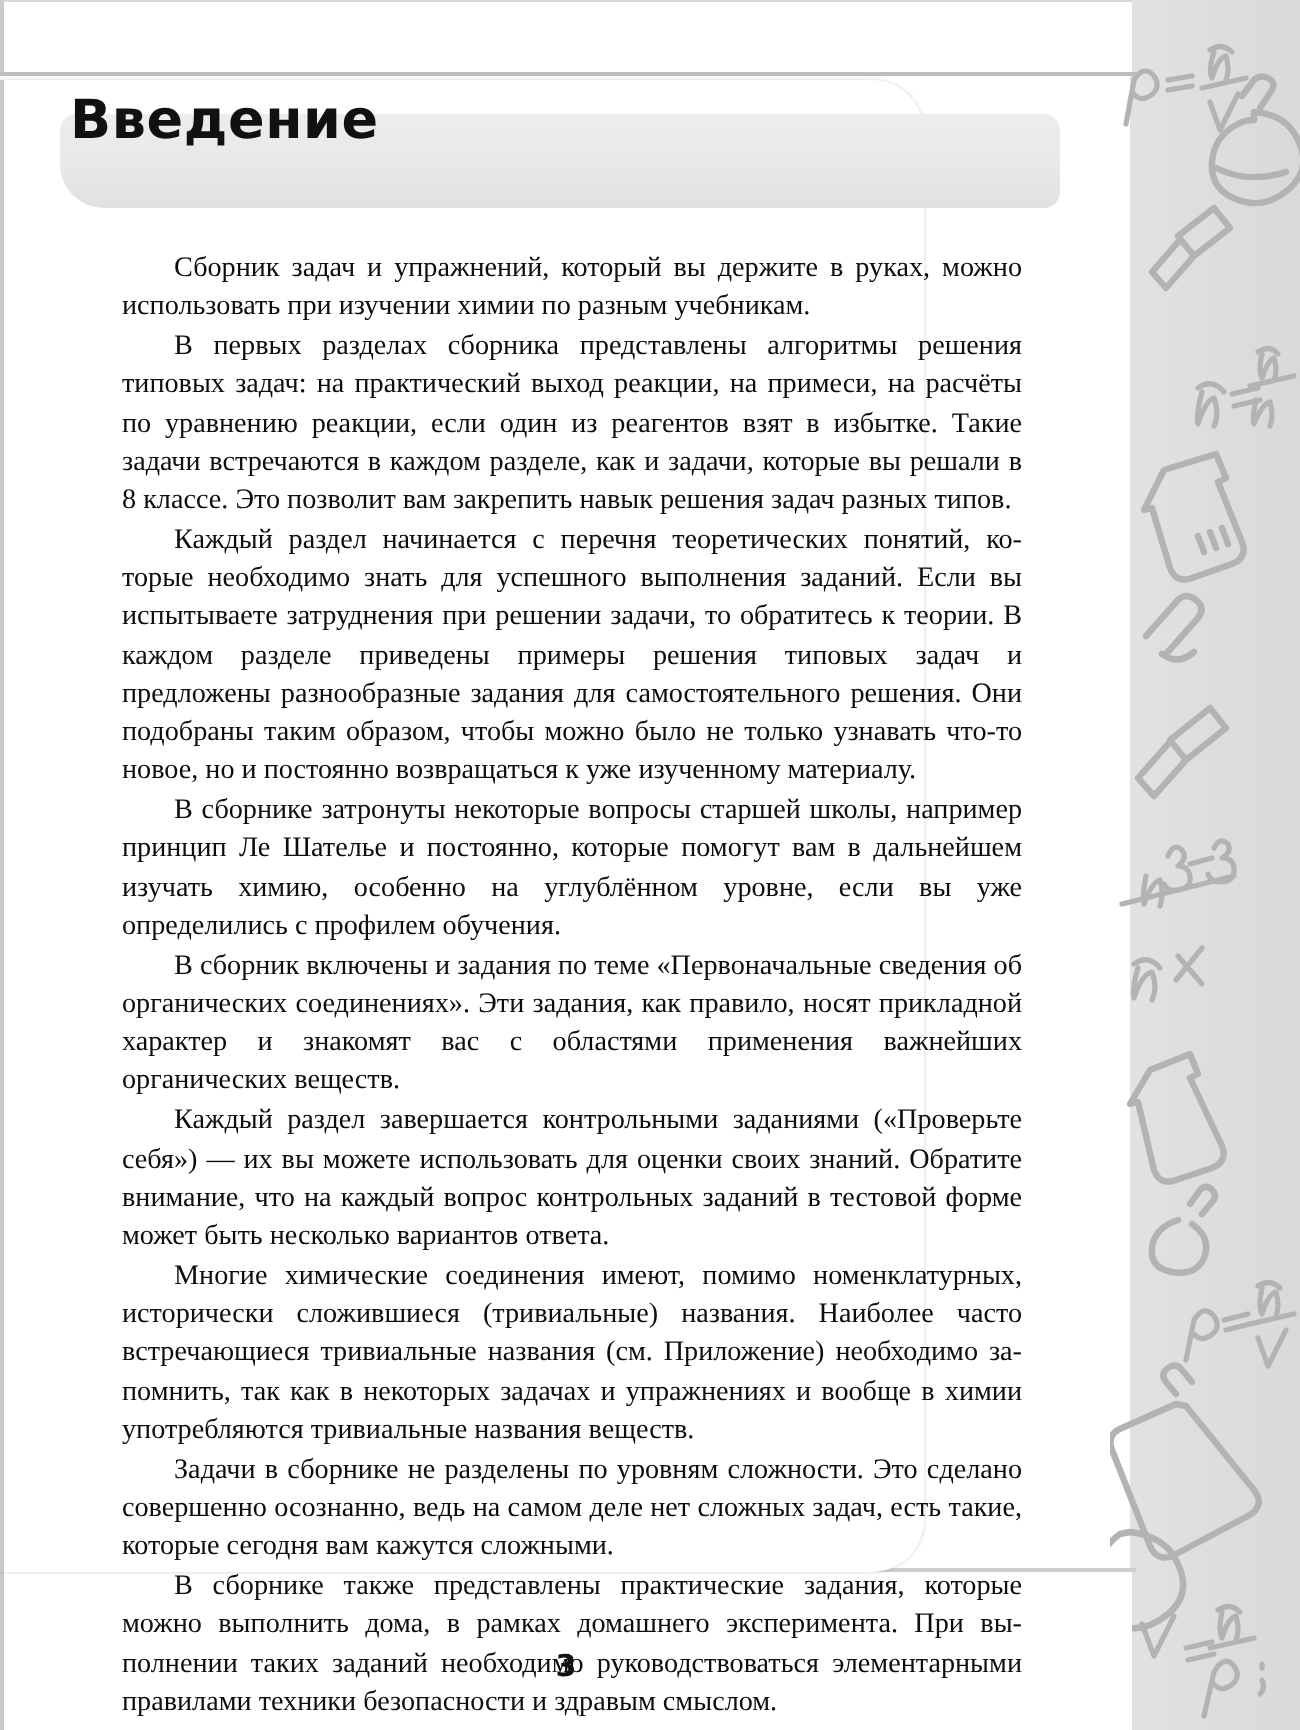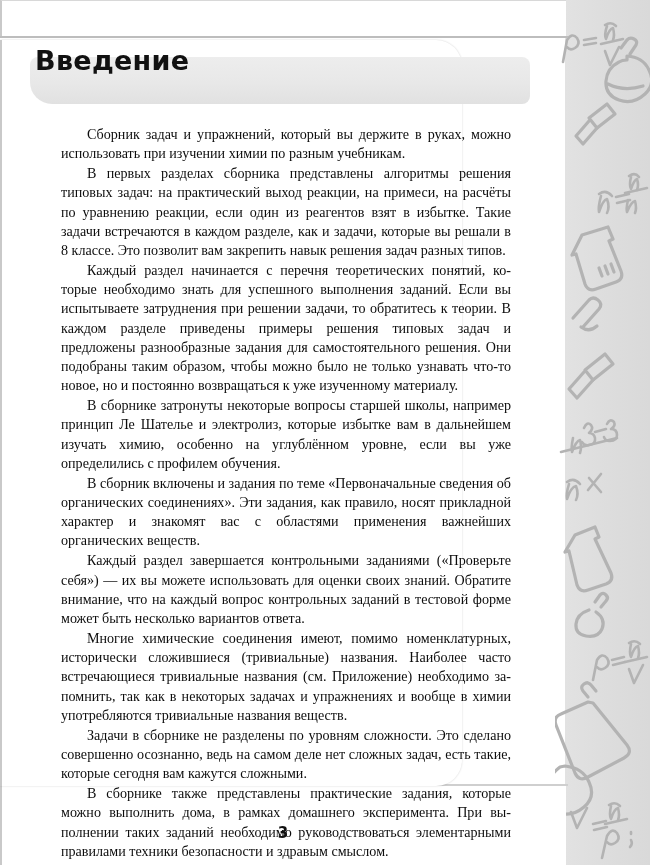--- a/index.html
+++ b/index.html
@@ -178,21 +178,21 @@
 
 <div class="content-card">
 
   <div class="title-banner"></div>
   <div class="title-text">Введение</div>
 
   <div class="body-text">
     <p>Сборник задач и упражнений, который вы держите в руках, мож­но использовать при изучении химии по разным учебникам.</p>
     <p>В первых разделах сборника представлены алгоритмы решения типовых задач: на практический выход реакции, на примеси, на рас­чёты по уравнению реакции, если один из реагентов взят в избытке. Такие задачи встречаются в каждом разделе, как и задачи, которые вы решали в 8 классе. Это позволит вам закрепить навык решения задач разных типов.</p>
     <p>Каждый раздел начинается с перечня теоретических понятий, ко­торые необходимо знать для успешного выполнения заданий. Если вы испытываете затруднения при решении задачи, то обратитесь к теории. В каждом разделе приведены примеры решения типовых за­дач и предложены разнообразные задания для самостоятельного ре­шения. Они подобраны таким образом, чтобы можно было не только узнавать что-то новое, но и постоянно возвращаться к уже изученно­му материалу.</p>
-    <p>В сборнике затронуты некоторые вопросы старшей школы, напри­мер принцип Ле Шателье и электролиз, которые избытке вам в даль­нейшем изучать химию, особенно на углублённом уровне, если вы уже определились с профилем обучения.</p>
+    <p>В сборнике затронуты некоторые вопросы старшей школы, напри­мер принцип Ле Шателье и постоянно, которые помогут вам в даль­нейшем изучать химию, особенно на углублённом уровне, если вы уже определились с профилем обучения.</p>
     <p>В сборник включены и задания по теме «Первоначальные сведе­ния об органических соединениях». Эти задания, как правило, носят прикладной характер и знакомят вас с областями применения важ­нейших органических веществ.</p>
     <p>Каждый раздел завершается контрольными заданиями («Проверь­те себя») — их вы можете использовать для оценки своих знаний. Обратите внимание, что на каждый вопрос контрольных заданий в тестовой форме может быть несколько вариантов ответа.</p>
     <p>Многие химические соединения имеют, помимо номенклатурных, исторически сложившиеся (тривиальные) названия. Наиболее часто встречающиеся тривиальные названия (см. Приложение) необходимо за­помнить, так как в некоторых задачах и упражнениях и вообще в хи­мии употребляются тривиальные названия веществ.</p>
     <p>Задачи в сборнике не разделены по уровням сложности. Это сде­лано совершенно осознанно, ведь на самом деле нет сложных задач, есть такие, которые сегодня вам кажутся сложными.</p>
     <p>В сборнике также представлены практические задания, которые можно выполнить дома, в рамках домашнего эксперимента. При вы­полнении таких заданий необходимо руководствоваться элементарны­ми правилами техники безопасности и здравым смыслом.</p>
     <p class="center">Успехов вам и удовольствия от решения задач!</p>
   </div>
 
 </div>
 

